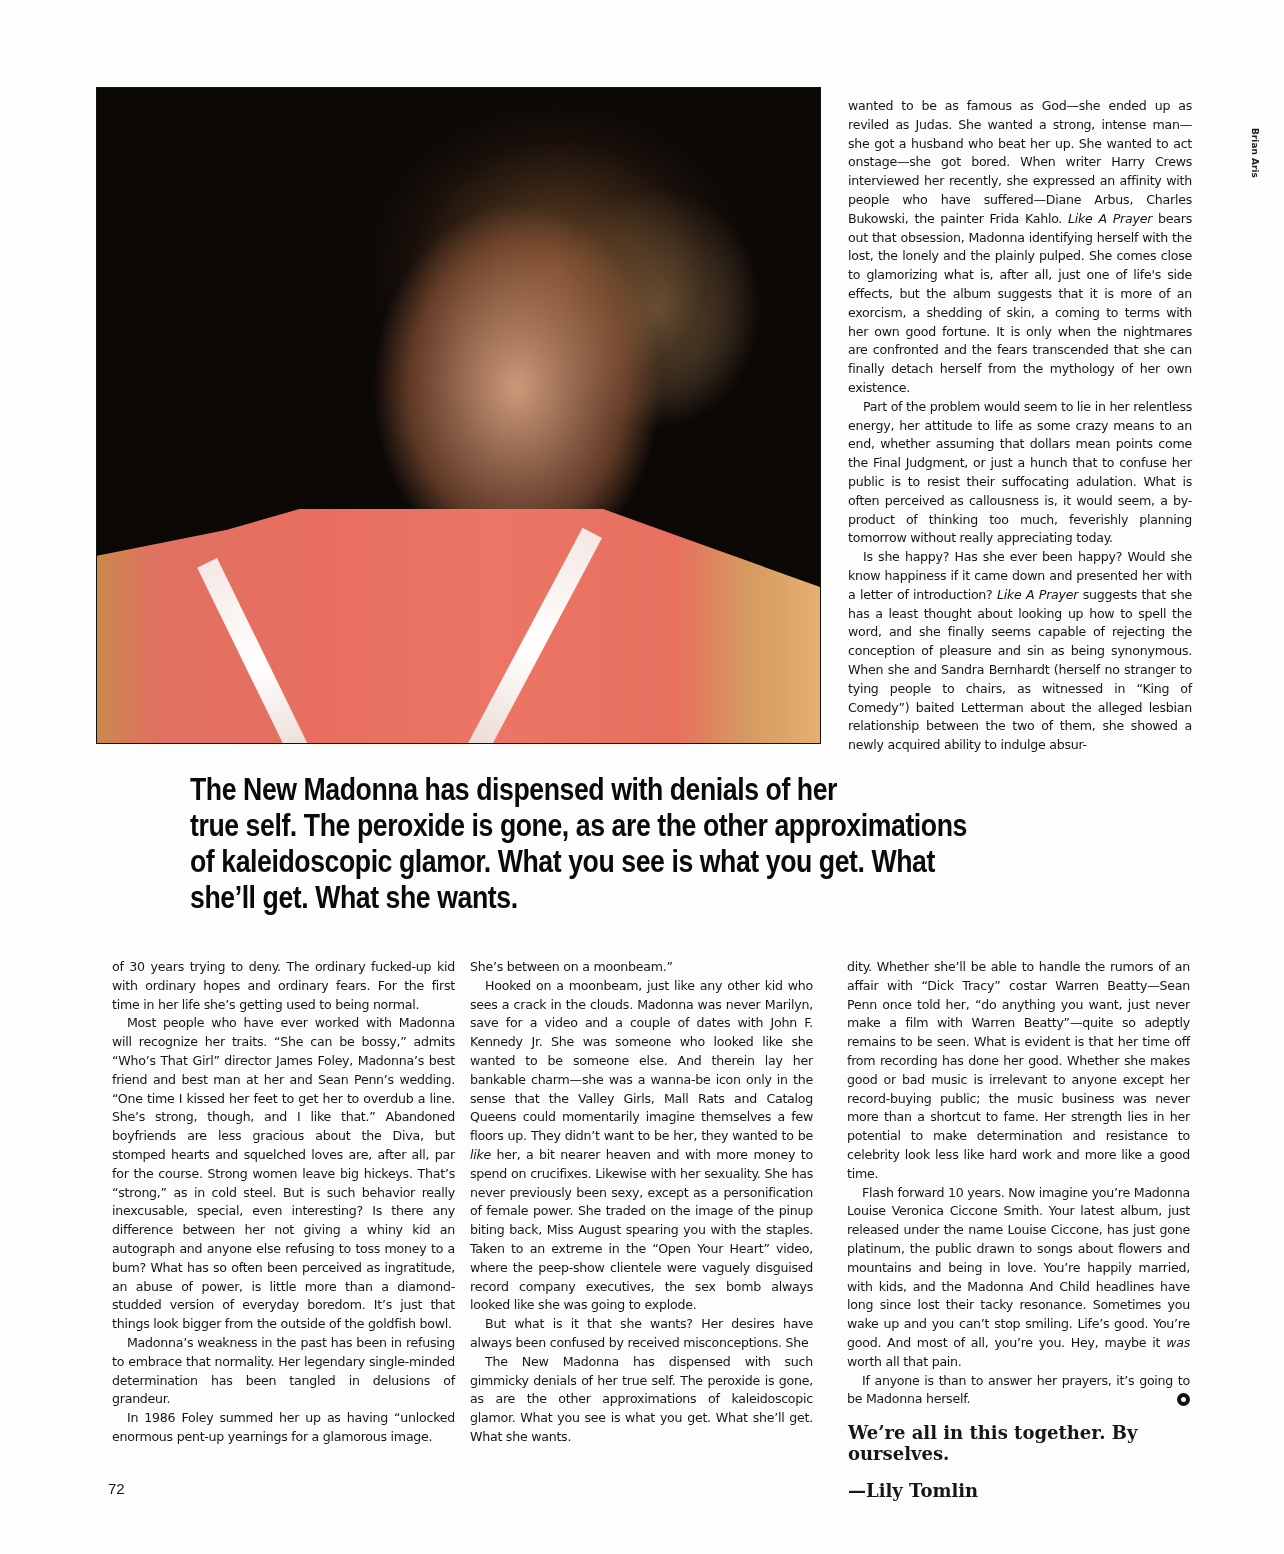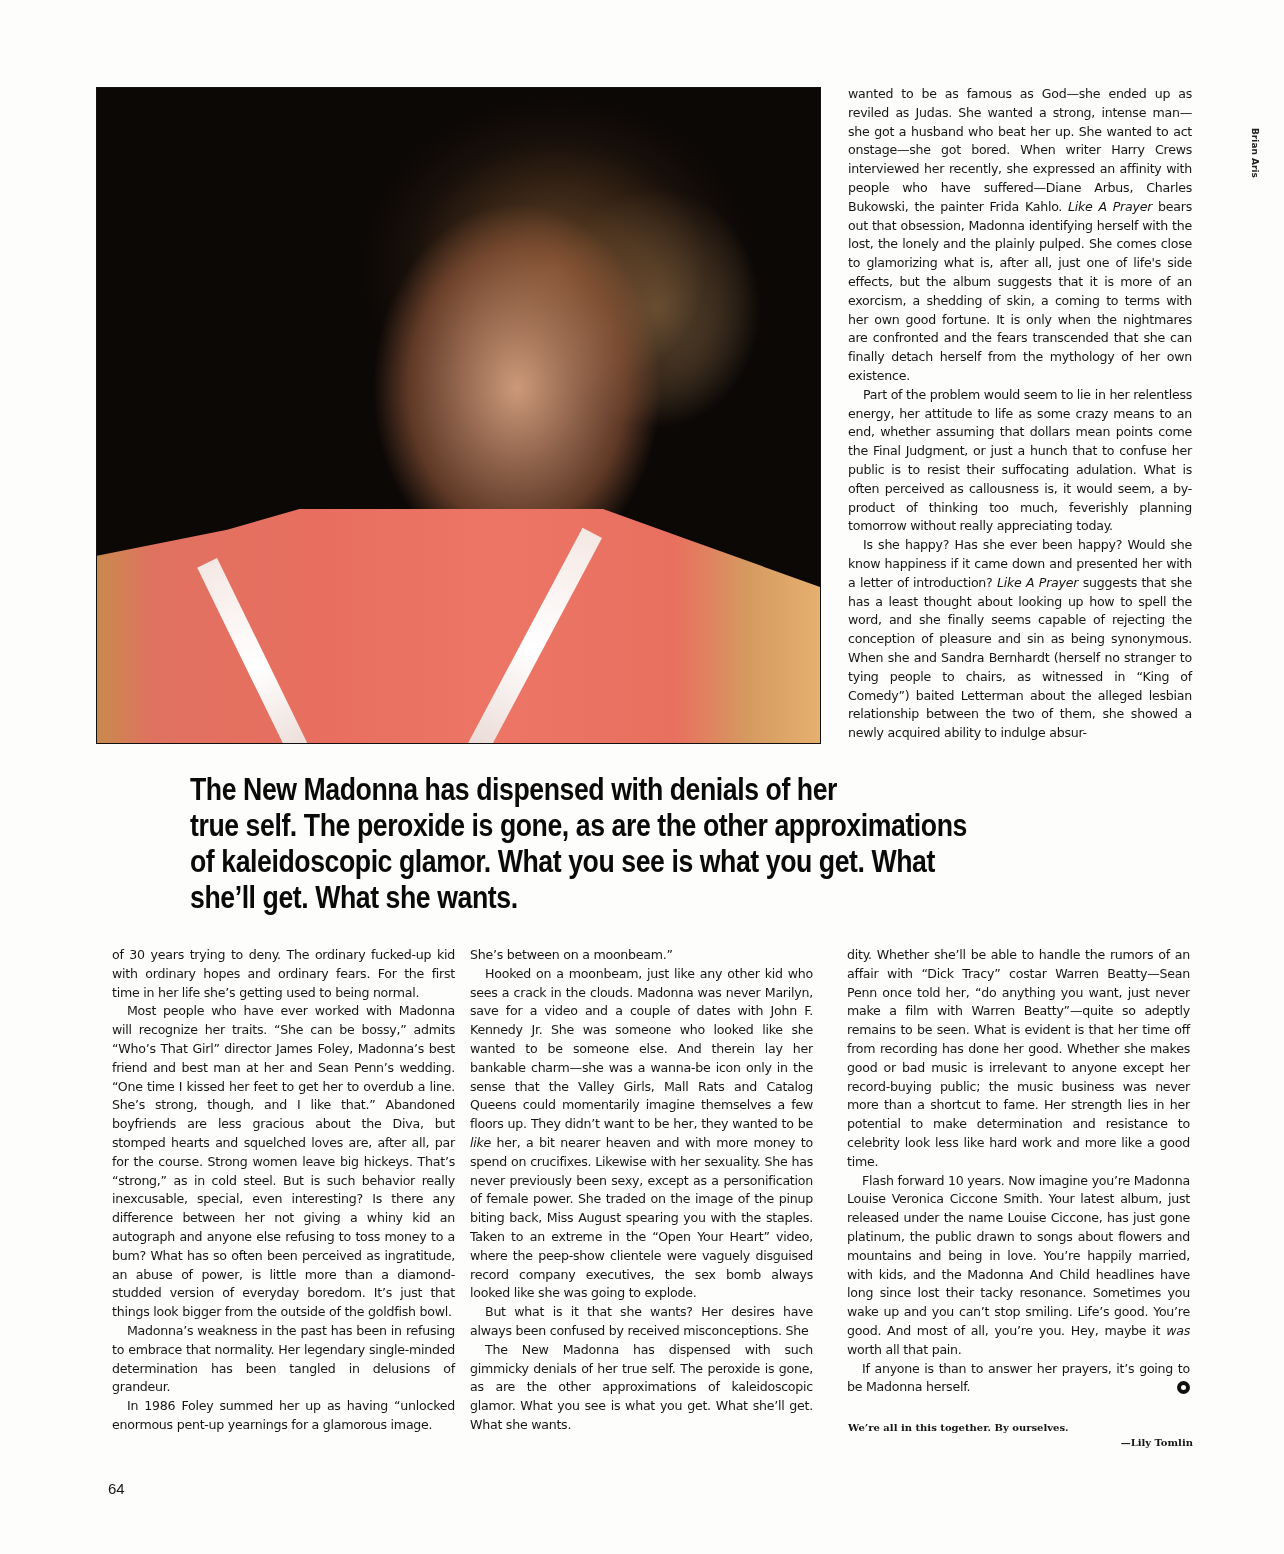--- a/index.html
+++ b/index.html
@@ -17,44 +17,44 @@
       radial-gradient(ellipse 230px 200px at 460px 180px, rgba(120,80,45,0.85), rgba(40,25,15,0.4) 65%, rgba(0,0,0,0) 85%),
       radial-gradient(ellipse 130px 150px at 560px 220px, rgba(190,150,100,0.7), rgba(0,0,0,0) 80%);
   }
   .photo .sweater { position: absolute; left: 0; right: 0; bottom: 0; height: 260px;
     background: linear-gradient(90deg, #c98a4e 0%, #e07160 8%, #e86f60 30%, #ec7566 55%, #e8705f 80%, #d59a60 90%, #e6b070 100%);
     clip-path: polygon(0 28%, 18% 18%, 28% 10%, 70% 10%, 82% 22%, 100% 40%, 100% 100%, 0 100%);
   }
   .photo .ribbon { position: absolute; background: linear-gradient(90deg,#f5e8e4,#fff,#e8d6d0); height: 22px; }
   .photo .r1 { left: 120px; top: 470px; width: 230px; transform: rotate(64deg); transform-origin: 0 0; }
   .photo .r2 { left: 505px; top: 450px; width: 260px; transform: rotate(118deg); transform-origin: 0 0; }
-  .col { position: absolute; font-family: "DejaVu Sans", sans-serif; font-size: 12.6px; line-height: 18.8px; text-align: justify; letter-spacing: -0.25px; }
+  .col { position: absolute; font-family: "DejaVu Sans", sans-serif; font-size: 12.6px; line-height: 18.8px; text-align: justify; letter-spacing: -0.25px; margin-top: 12px; }
   .col p { margin: 0; text-indent: 15px; }
   .col p.noindent { text-indent: 0; }
   .top-right { left: 848px; top: 85px; width: 344px; }
   .c1 { left: 112px; top: 946px; width: 343px; }
   .c2 { left: 470px; top: 946px; width: 343px; }
   .c3 { left: 847px; top: 946px; width: 343px; }
   em { font-style: italic; }
   .pull {
     position: absolute; left: 190px; top: 772px; width: 880px;
     font-family: "Liberation Sans", sans-serif; font-weight: bold; font-size: 31px; line-height: 36px;
     letter-spacing: -0.5px; transform: scaleX(0.86); transform-origin: 0 0; color: #0a0a0a;
   }
   .pull div { white-space: nowrap; }
   .credit {
     position: absolute; left: 1260px; top: 128px; font-size: 9px; font-weight: bold;
     transform: rotate(90deg); transform-origin: 0 0; white-space: nowrap; color: #222;
     font-family: "DejaVu Sans", sans-serif;
   }
   .endmark { display: inline-block; float: right; width: 13px; height: 13px; border-radius: 50%; background: #111; position: relative; margin-top: 3px; }
   .endmark::after { content: ""; position: absolute; left: 4px; top: 4px; width: 5px; height: 5px; border-radius: 50%; background: #fdfdfb; }
-  .quote { position: absolute; left: 848px; top: 1422px; width: 345px; font-family: "DejaVu Serif", serif; font-weight: bold; font-size: 10px; }
+  .quote { position: absolute; left: 848px; top: 1422px; width: 345px; font-family: "DejaVu Serif", serif; font-weight: bold; font-size: 18px; }
   .quote .q { }
-  .quote .a { text-align: right; margin-top: 4px; }
+  .quote .a { text-align: left; margin-top: 16px; }
   .pagenum { position: absolute; left: 108px; top: 1480px; font-family: "Liberation Sans", sans-serif; font-size: 15px; }
 </style>
 </head>
 <body>
 
 <div class="photo">
   <div class="glow"></div>
   <div class="sweater"></div>
   <div class="ribbon r1"></div>
   <div class="ribbon r2"></div>
@@ -91,13 +91,13 @@
     <p class="noindent"><span>dity. Whether she’ll be able to handle the rumors of an affair with “Dick Tracy” costar Warren Beatty—Sean Penn once told her, “do anything you want, just never make a film with Warren Beatty”—quite so adeptly remains to be seen. What is evident is that her time off from recording has done her good. Whether she makes good or bad music is irrelevant to anyone except her record-buying public; the music business was never more than a shortcut to fame. Her strength lies in her potential to make determination and resistance to celebrity look less like hard work and more like a good time.</span></p>
     <p><span>Flash forward 10 years. Now imagine you’re Madonna Louise Veronica Ciccone Smith. Your latest album, just released under the name Louise Ciccone, has just gone platinum, the public drawn to songs about flowers and mountains and being in love. You’re happily married, with kids, and the Madonna And Child headlines have long since lost their tacky resonance. Sometimes you wake up and you can’t stop smiling. Life’s good. You’re good. And most of all, you’re you. Hey, maybe it </span><em>was</em><span> worth all that pain.</span></p>
     <p><span>If anyone is than to answer her prayers, it’s going to be Madonna herself.</span><span class="endmark"></span></p>
   </div>
 
 <div class="quote">
   <div class="q">We’re all in this together. By ourselves.</div>
   <div class="a">—Lily Tomlin</div>
 </div>
 
-<div class="pagenum">64</div>
+<div class="pagenum">72</div>
 
 </body></html>

